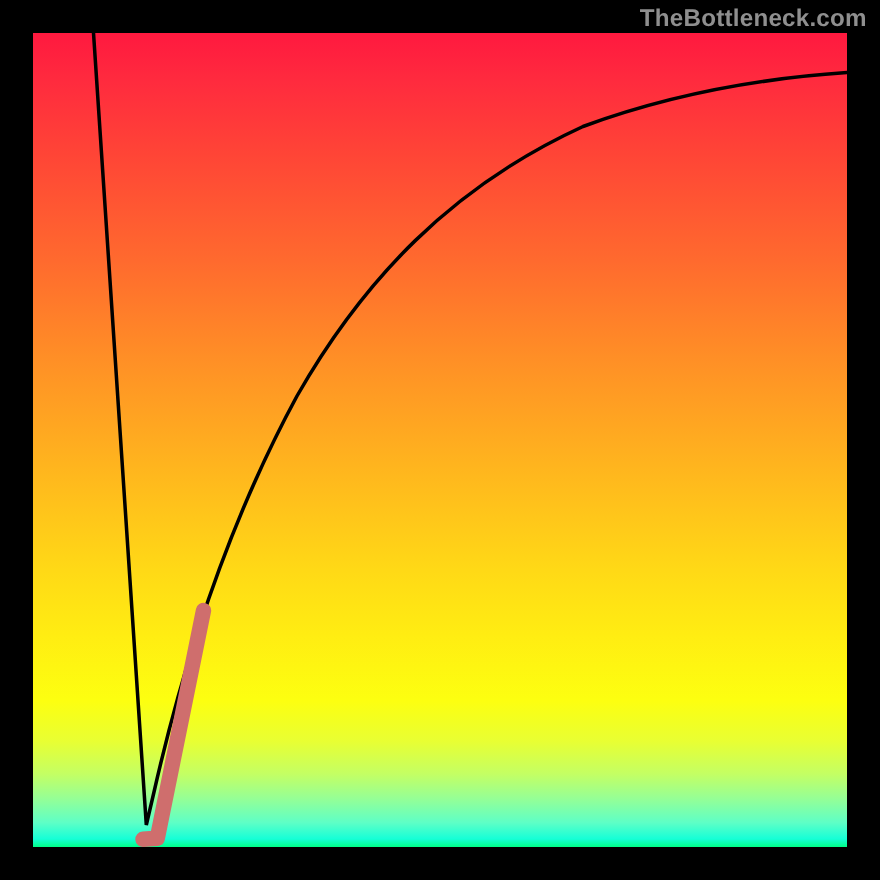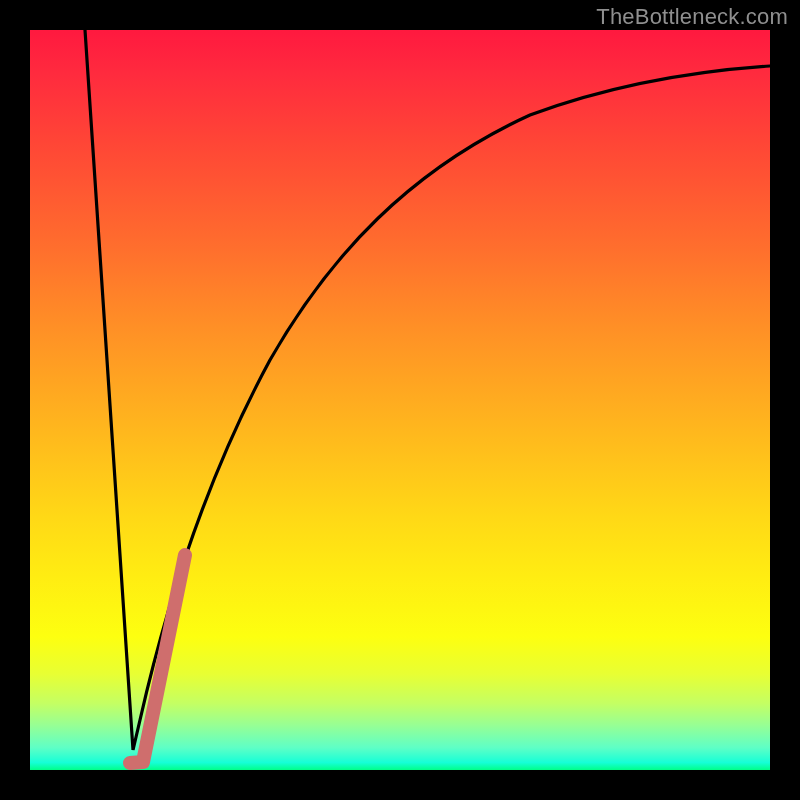--- a/index.html
+++ b/index.html
@@ -50,21 +50,21 @@
       #16ffd7 99%,
       #00ff88 100%
     );
   }
   .watermark {
     position: absolute;
     top: 4px;
     right: 12px;
     color: #8f8f8f;
     font-size: 22px;
-    font-weight: 400;
+    font-weight: 700;
     letter-spacing: 0.2px;
   }
   svg.curve {
     position: absolute;
     left: 0;
     top: 0;
   }
 </style>
 </head>
 <body>

